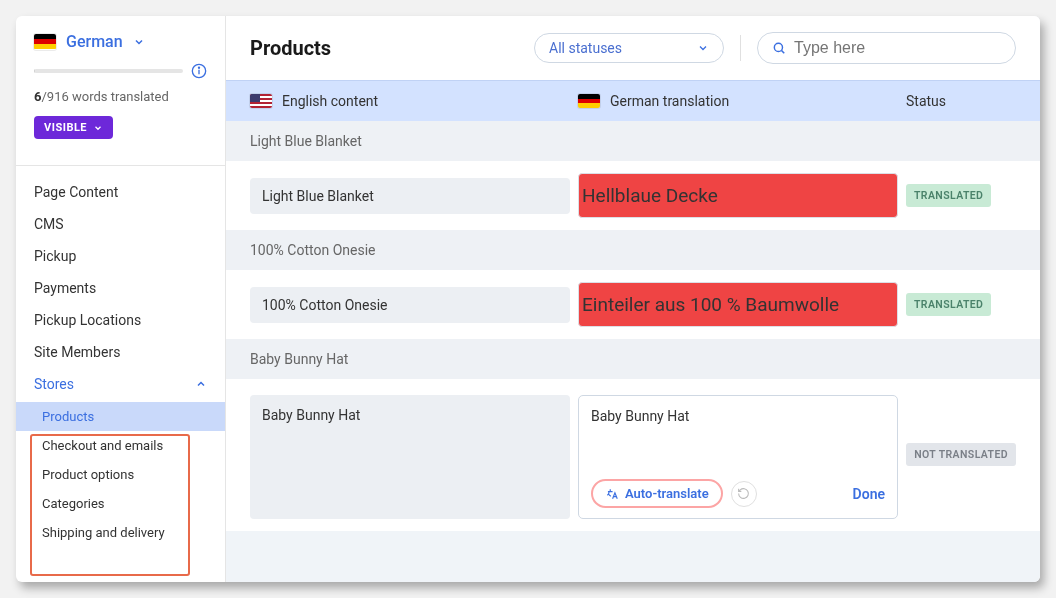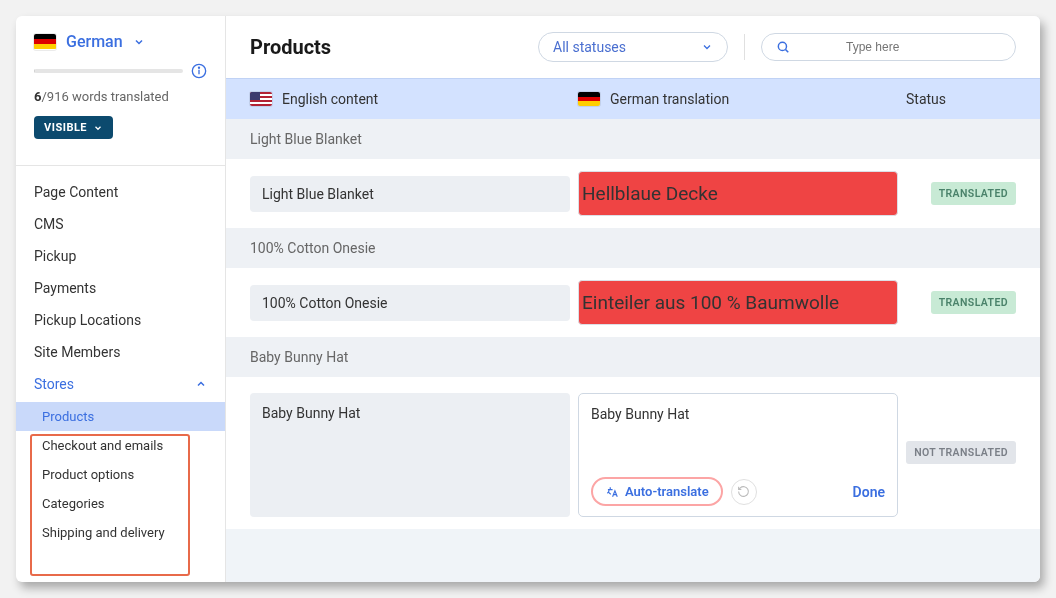--- a/index.html
+++ b/index.html
@@ -82,21 +82,21 @@
   .words-line {
     margin-top: 10px;
     font-size: 13px;
     color: #666;
   }
   .words-line b { color: #333; font-weight: 700; }
   .visible-badge {
     display: inline-flex;
     align-items: center;
     gap: 6px;
-    background: #0c4a6e;
+    background: #6d28d9;
     color: #fff;
     font-size: 11px;
     font-weight: 700;
     letter-spacing: 0.5px;
     padding: 5px 10px;
     border-radius: 4px;
     margin-top: 12px;
     cursor: pointer;
   }
   .visible-badge svg { width: 10px; height: 10px; }
@@ -193,25 +193,24 @@
     border: 1px solid #cfd8e3;
     border-radius: 18px;
     padding: 6px 14px;
     font-size: 14px;
     min-width: 180px;
   }
   .search-box svg { width: 14px; height: 14px; color: #3b6fe0; }
   .search-box input {
     border: none;
     outline: none;
-    font-size: 12px;
+    font-size: 16px;
     color: #666;
     flex: 1;
     background: transparent;
-    margin-left: 48px;
   }
   .columns-header {
     display: grid;
     grid-template-columns: 320px 320px 1fr;
     gap: 8px;
     background: #d3e2ff;
     border-top: 1px solid #c0d2f5;
     padding: 12px 24px;
     font-size: 14px;
     color: #333;
@@ -282,21 +281,20 @@
   .trg-box {
     border: 1px solid #dcdfe6;
     border-radius: 4px;
     padding: 10px 3px;
     font-size: 19px;
     color: #333;
     background: #ef4444;
   }
   .status-wrap {
     display: flex;
-    justify-content: flex-end;
   }
   .status-chip {
     font-size: 10.5px;
     font-weight: 600;
     letter-spacing: 0.4px;
     padding: 5px 8px;
     border-radius: 3px;
   }
   .chip-translated {
     background: #c8ead5;

